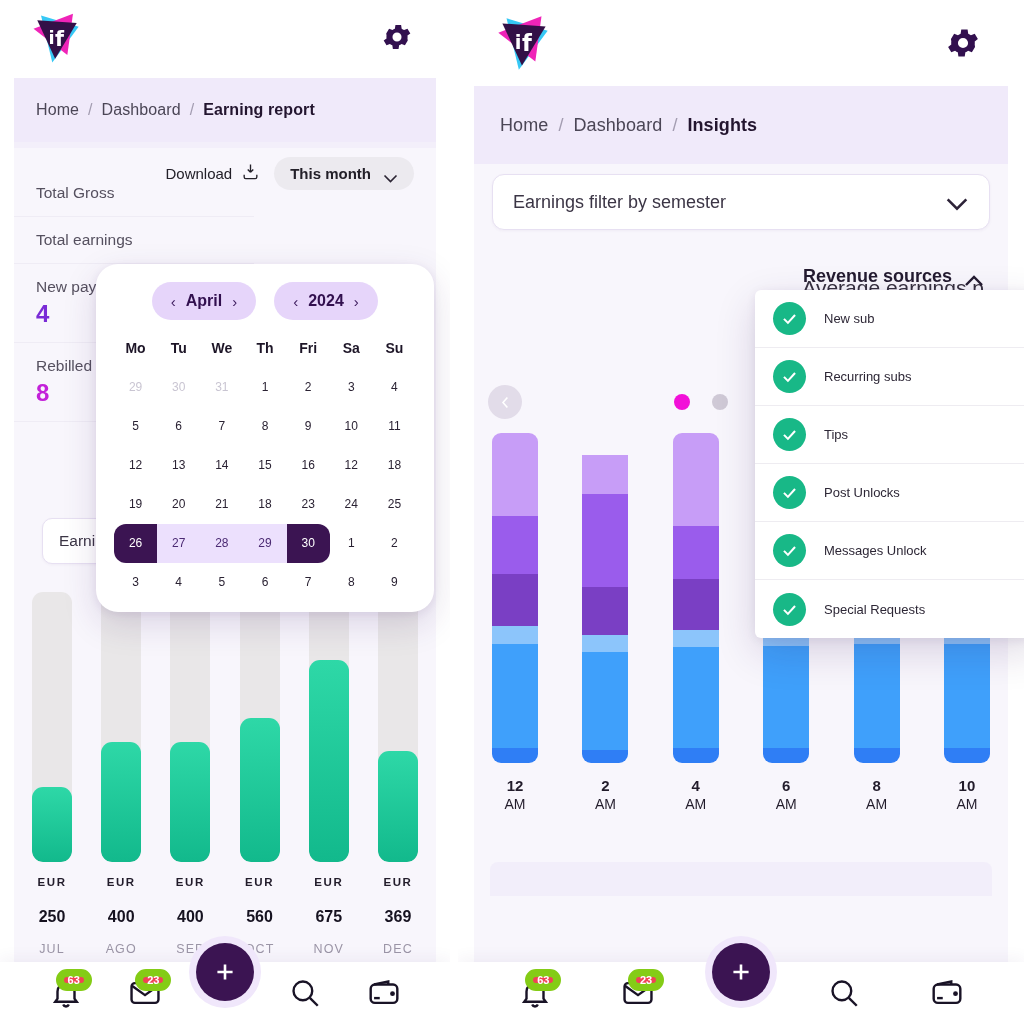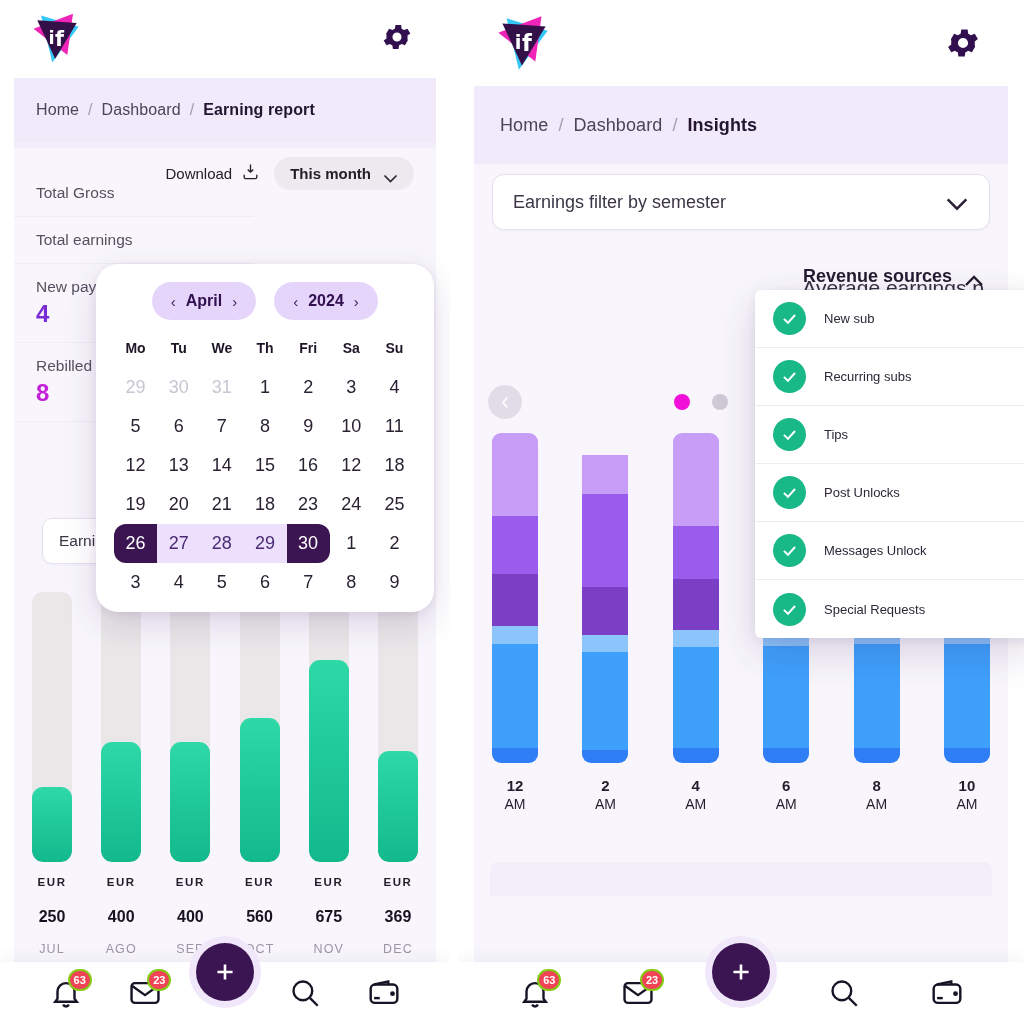--- a/index.html
+++ b/index.html
@@ -80,21 +80,21 @@
     padding: 18px 18px 10px;
   }
   .cal-nav { display: flex; justify-content: center; gap: 18px; margin-bottom: 14px; }
   .pill { background: #e6d5fa; border-radius: 20px; height: 38px; min-width: 104px;
           display: flex; align-items: center; justify-content: center; gap: 10px;
           color: #32104f; font-weight: 700; font-size: 16px; padding: 0 14px; }
   .pill .ar { font-size: 15px; font-weight: 500; color:#3b1a5c; }
   .cal-grid { display: grid; grid-template-columns: repeat(7, 1fr); }
   .dow { text-align: center; font-size: 14px; font-weight: 700; color: #1d1527;
          padding: 6px 0 12px; }
-  .day { position: relative; text-align: center; font-size: 18px; color: #2a2233;
+  .day { position: relative; text-align: center; font-size: 12px; color: #2a2233;
          height: 39px; line-height: 39px; z-index: 1; }
   .day.muted { color: #c9c5d2; }
   .day.range { background: #ece0fd; color: #4b2a73; }
   .day.edge { background: #3b1452; color: #fff; font-weight: 500; }
   .day.edge.start { border-radius: 12px 0 0 12px; }
   .day.edge.end { border-radius: 0 12px 12px 0; }
 
   
   .select-field {
     position: relative; margin: 0 14px; height: 46px; background: #fff;
@@ -181,21 +181,21 @@
   .bb-bg { position: absolute; left: 0; bottom: 0; width: 100%; height: 62px;
            background: #fff; box-shadow: 0 -2px 16px rgba(70,40,110,.07); }
   .bb-icons { position: absolute; left: 0; bottom: 0; width: 100%; height: 62px;
               display: flex; align-items: center; justify-content: space-around;
               padding: 0 26px; }
   .bbi { position: relative; width: 34px; height: 34px; }
   .bbi svg { width: 100%; height: 100%; stroke: #191326; fill: none; stroke-width: 1.7; }
   .badge { position: absolute; right: -9px; top: -7px; min-width: 22px; height: 22px;
            border-radius: 11px; background: #f04355; color: #fff; font-size: 11px;
            font-weight: 700; display: flex; align-items: center; justify-content: center;
-           padding: 0 4px; border: 2px solid #84cc16; }
+           padding: 0 4px; border: 8px solid #84cc16; }
   .fab-wrap { position: absolute; left: 50%; transform: translateX(-50%); bottom: 16px;
               width: 72px; height: 72px; border-radius: 50%;
               background: #f0e7fb; display:flex; align-items:center; justify-content:center; }
   .fab { width: 58px; height: 58px; border-radius: 50%; background: #3b1452;
          display: flex; align-items: center; justify-content: center; }
   .fab svg { width: 26px; height: 26px; stroke: #fff; stroke-width: 2.4; fill:none; }
   .spacer { width: 34px; height: 34px; }
 
   .card-strip { position:absolute; left: 16px; right: 16px; bottom: 70px; height: 34px;
                 background:#f2eefa; border-radius: 8px 8px 0 0; }

